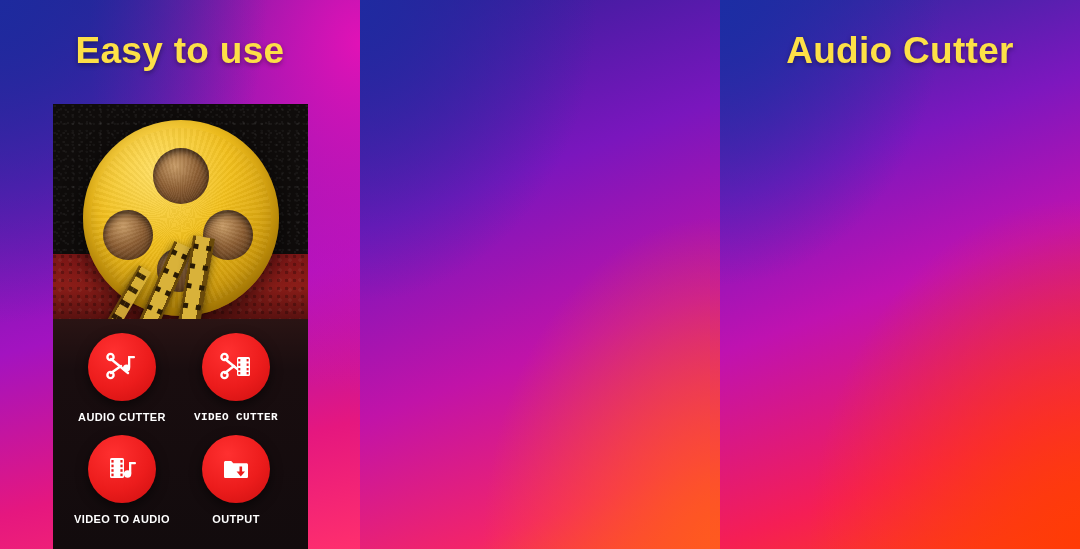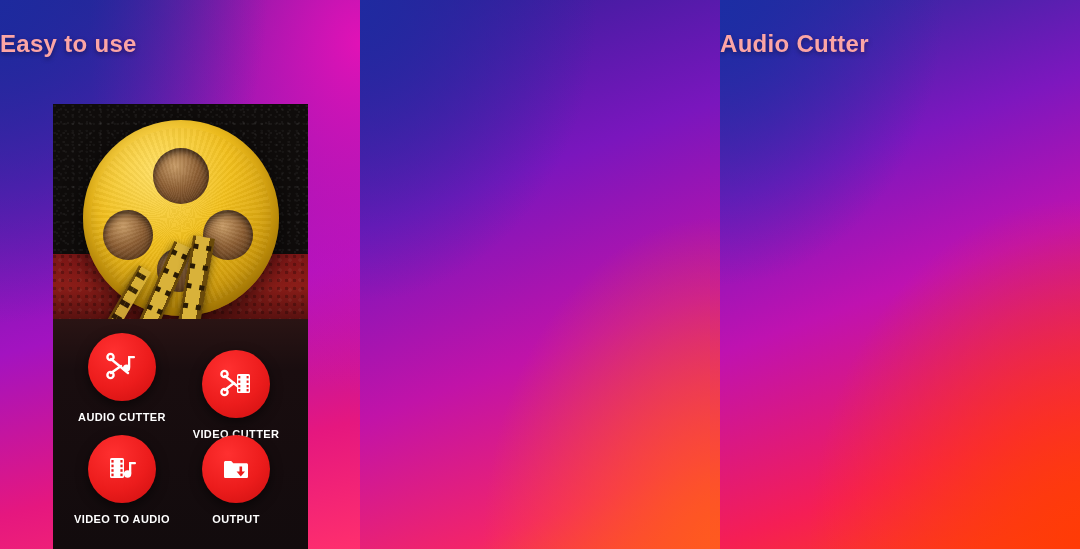--- a/index.html
+++ b/index.html
@@ -27,22 +27,22 @@
       linear-gradient(160deg,#2d1f96 0%, #7a16bd 34%, #c113a8 62%, #f2246a 86%, #ff4a28 100%);
   }
   #p3 .bg{
     background:
       radial-gradient(120% 100% at 0% 0%, #1c2da4 0%, rgba(28,45,164,0) 52%),
       radial-gradient(130% 110% at 100% 100%, #ff3b06 0%, rgba(255,59,6,0) 58%),
       linear-gradient(160deg,#242a9b 0%, #7d17be 30%, #bf12b0 52%, #f51e55 80%, #ff4410 100%);
   }
 
   .ptitle{
-    position:absolute;left:0;right:0;top:30px;
-    color:#fca5a5;font-size:24px;font-weight:bold;letter-spacing:.3px;
+    position:absolute;left:0;right:0;top:30px;text-align:center;
+    color:#fde047;font-size:37px;font-weight:bold;letter-spacing:.3px;
     text-shadow:0 2px 5px rgba(0,0,0,.38);
   }
 
   
   .phone{position:absolute;background:#151012;overflow:hidden;}
   #phone1{left:53px;top:104px;width:255px;height:445px;background:#140d0f;}
 
   
   .reel-wrap{position:absolute;left:0;top:0;width:255px;height:215px;overflow:hidden;background:#0d0a0a;}
   .reel-noise{position:absolute;inset:0;
@@ -85,21 +85,21 @@
 
   .tiles{position:absolute;left:0;top:215px;width:255px;height:230px;
     background:linear-gradient(180deg,#2a1414 0%, #190d0f 22%, #120b0d 100%);}
   .tile{position:absolute;width:110px;text-align:center;}
   .tile .circle{width:68px;height:68px;border-radius:50%;margin:0 auto;
     background:radial-gradient(circle at 38% 28%, #ff3030 0%, #ec1c1c 55%, #cc0f0f 100%);
     box-shadow:0 4px 12px rgba(0,0,0,.55);
     display:flex;align-items:center;justify-content:center;}
   .tile .lbl{margin-top:10px;color:#fff;font-size:11px;font-weight:bold;letter-spacing:.4px;}
   .tile.t1{left:14px;top:14px;}
-  .tile.t2{left:128px;top:31px;}
+  .tile.t2{left:128px;top:14px;font-family:Liberation Mono, monospace;}
   .tile.t3{left:14px;top:116px;}
   .tile.t4{left:128px;top:116px;}
 
   .ico{display:block;}
 </style>
 </head>
 <body>
 
 <div class="stage">
 

